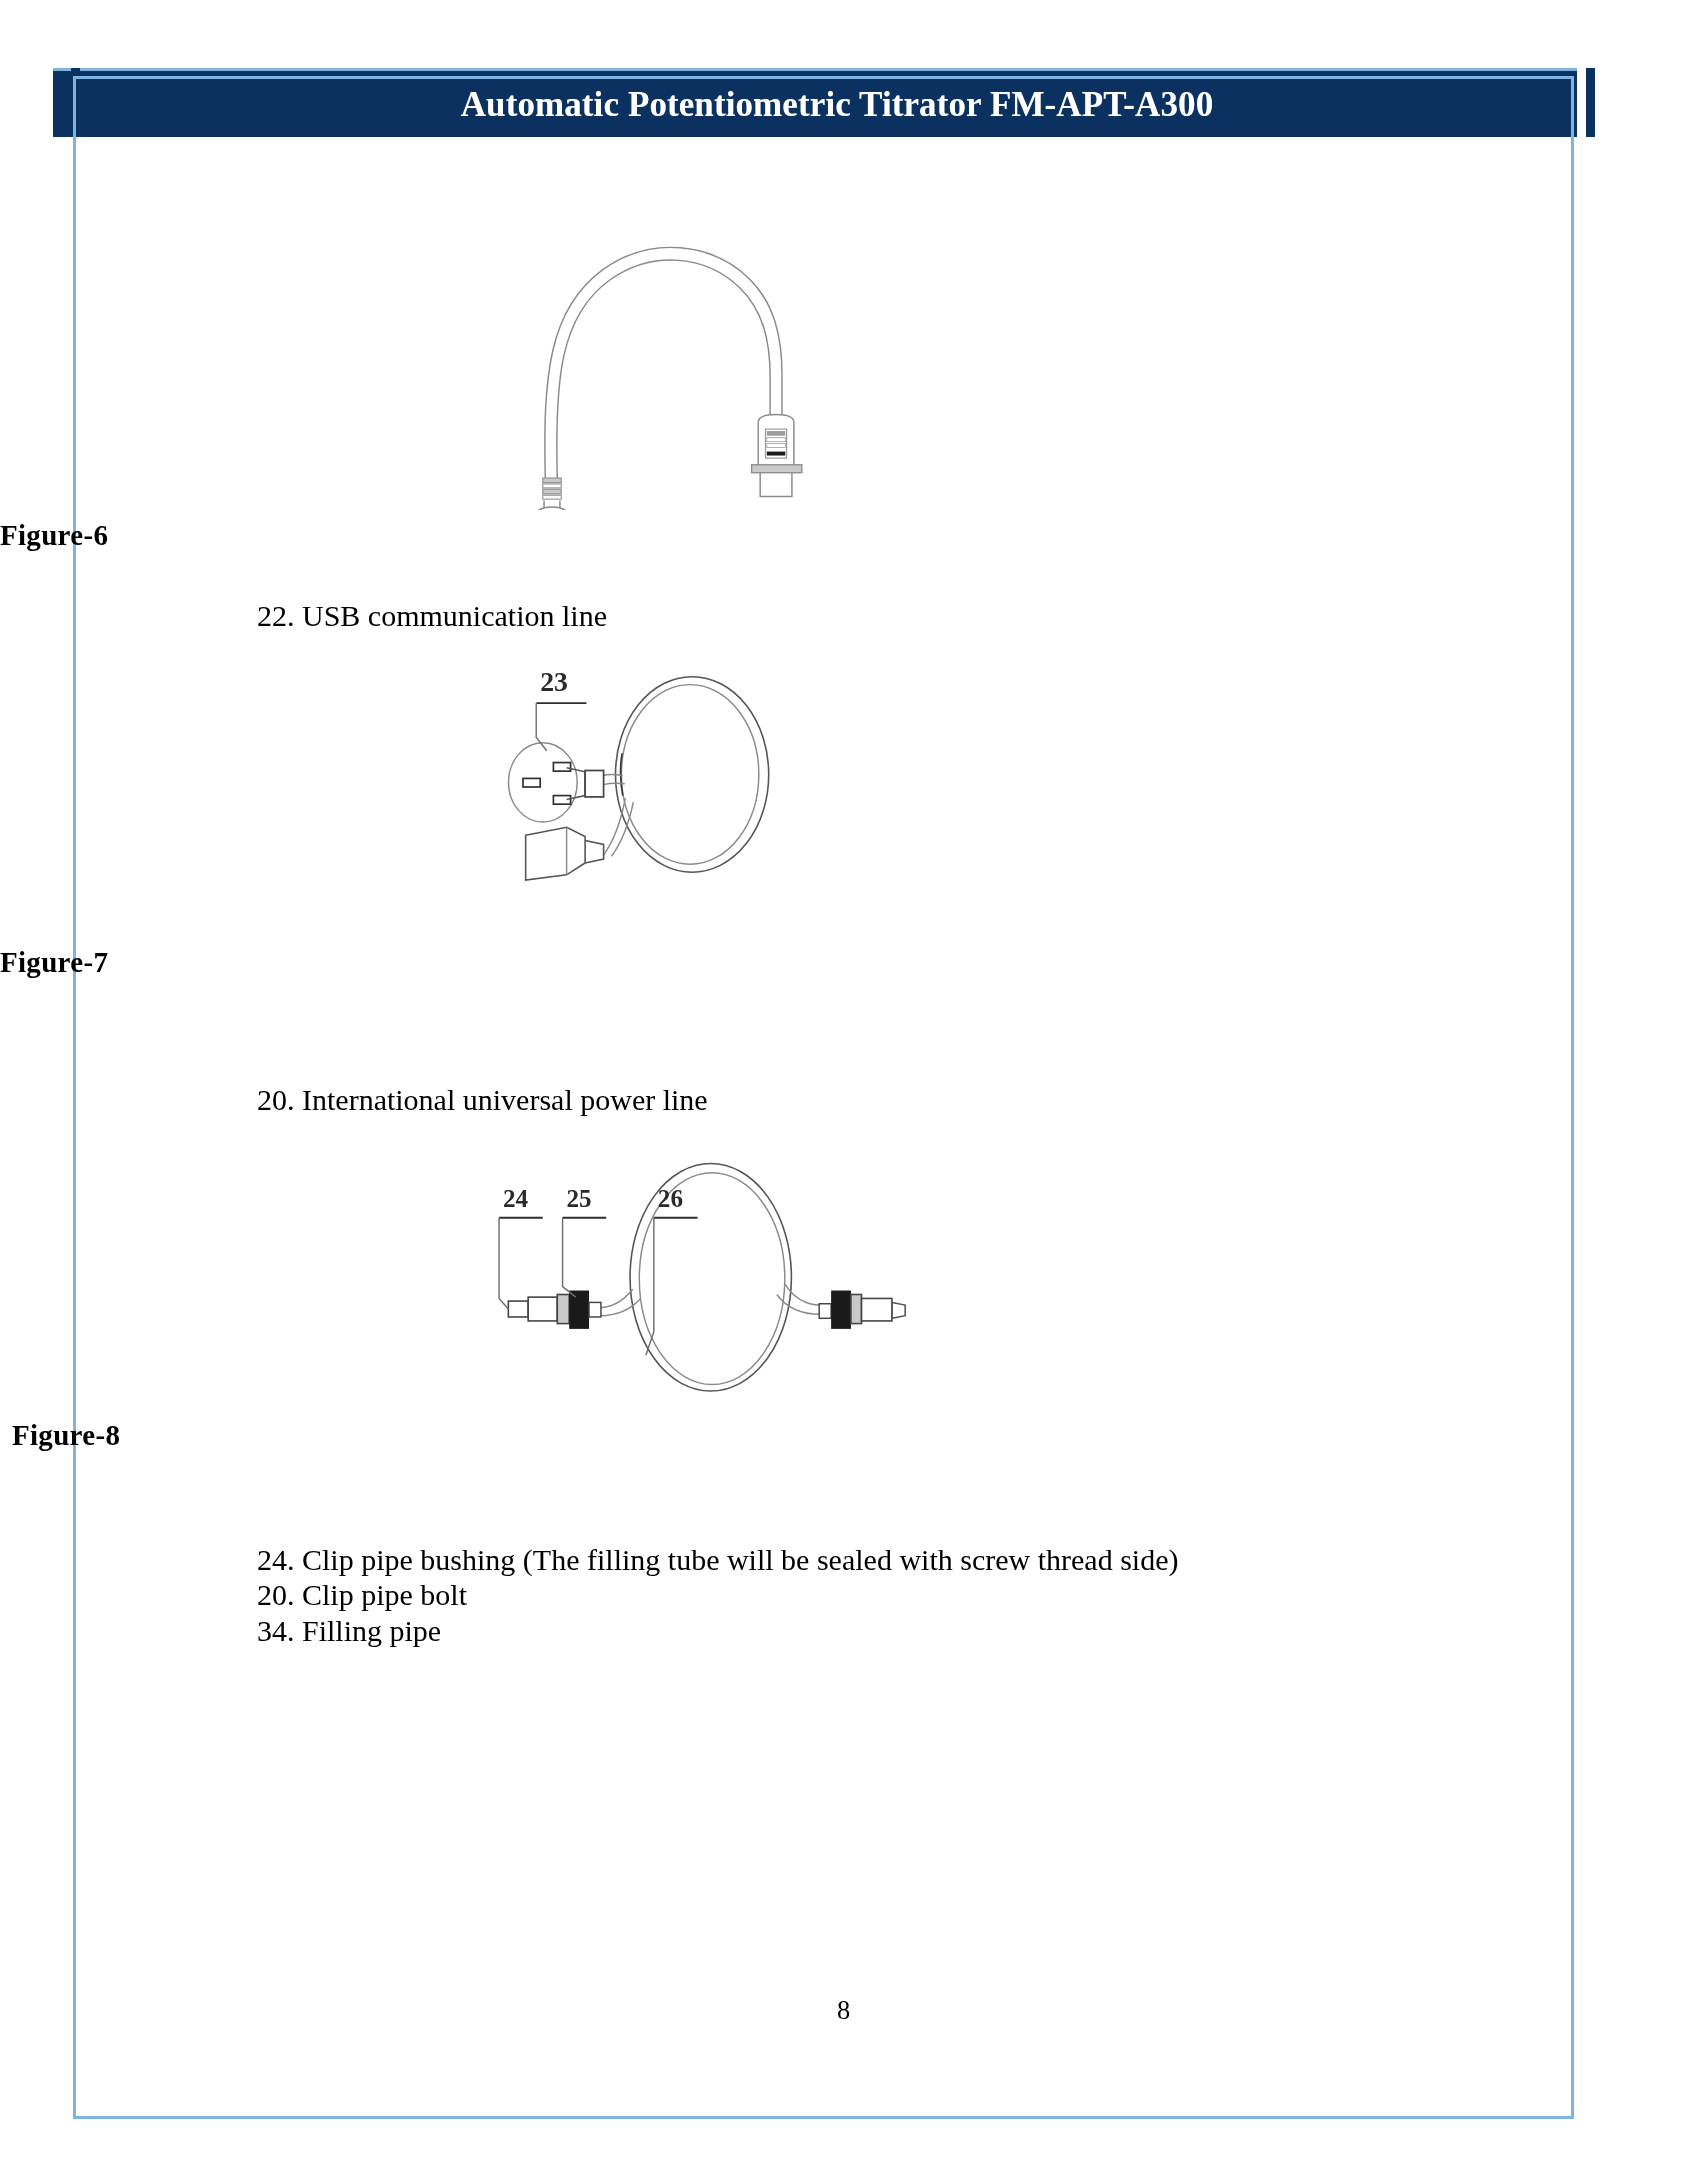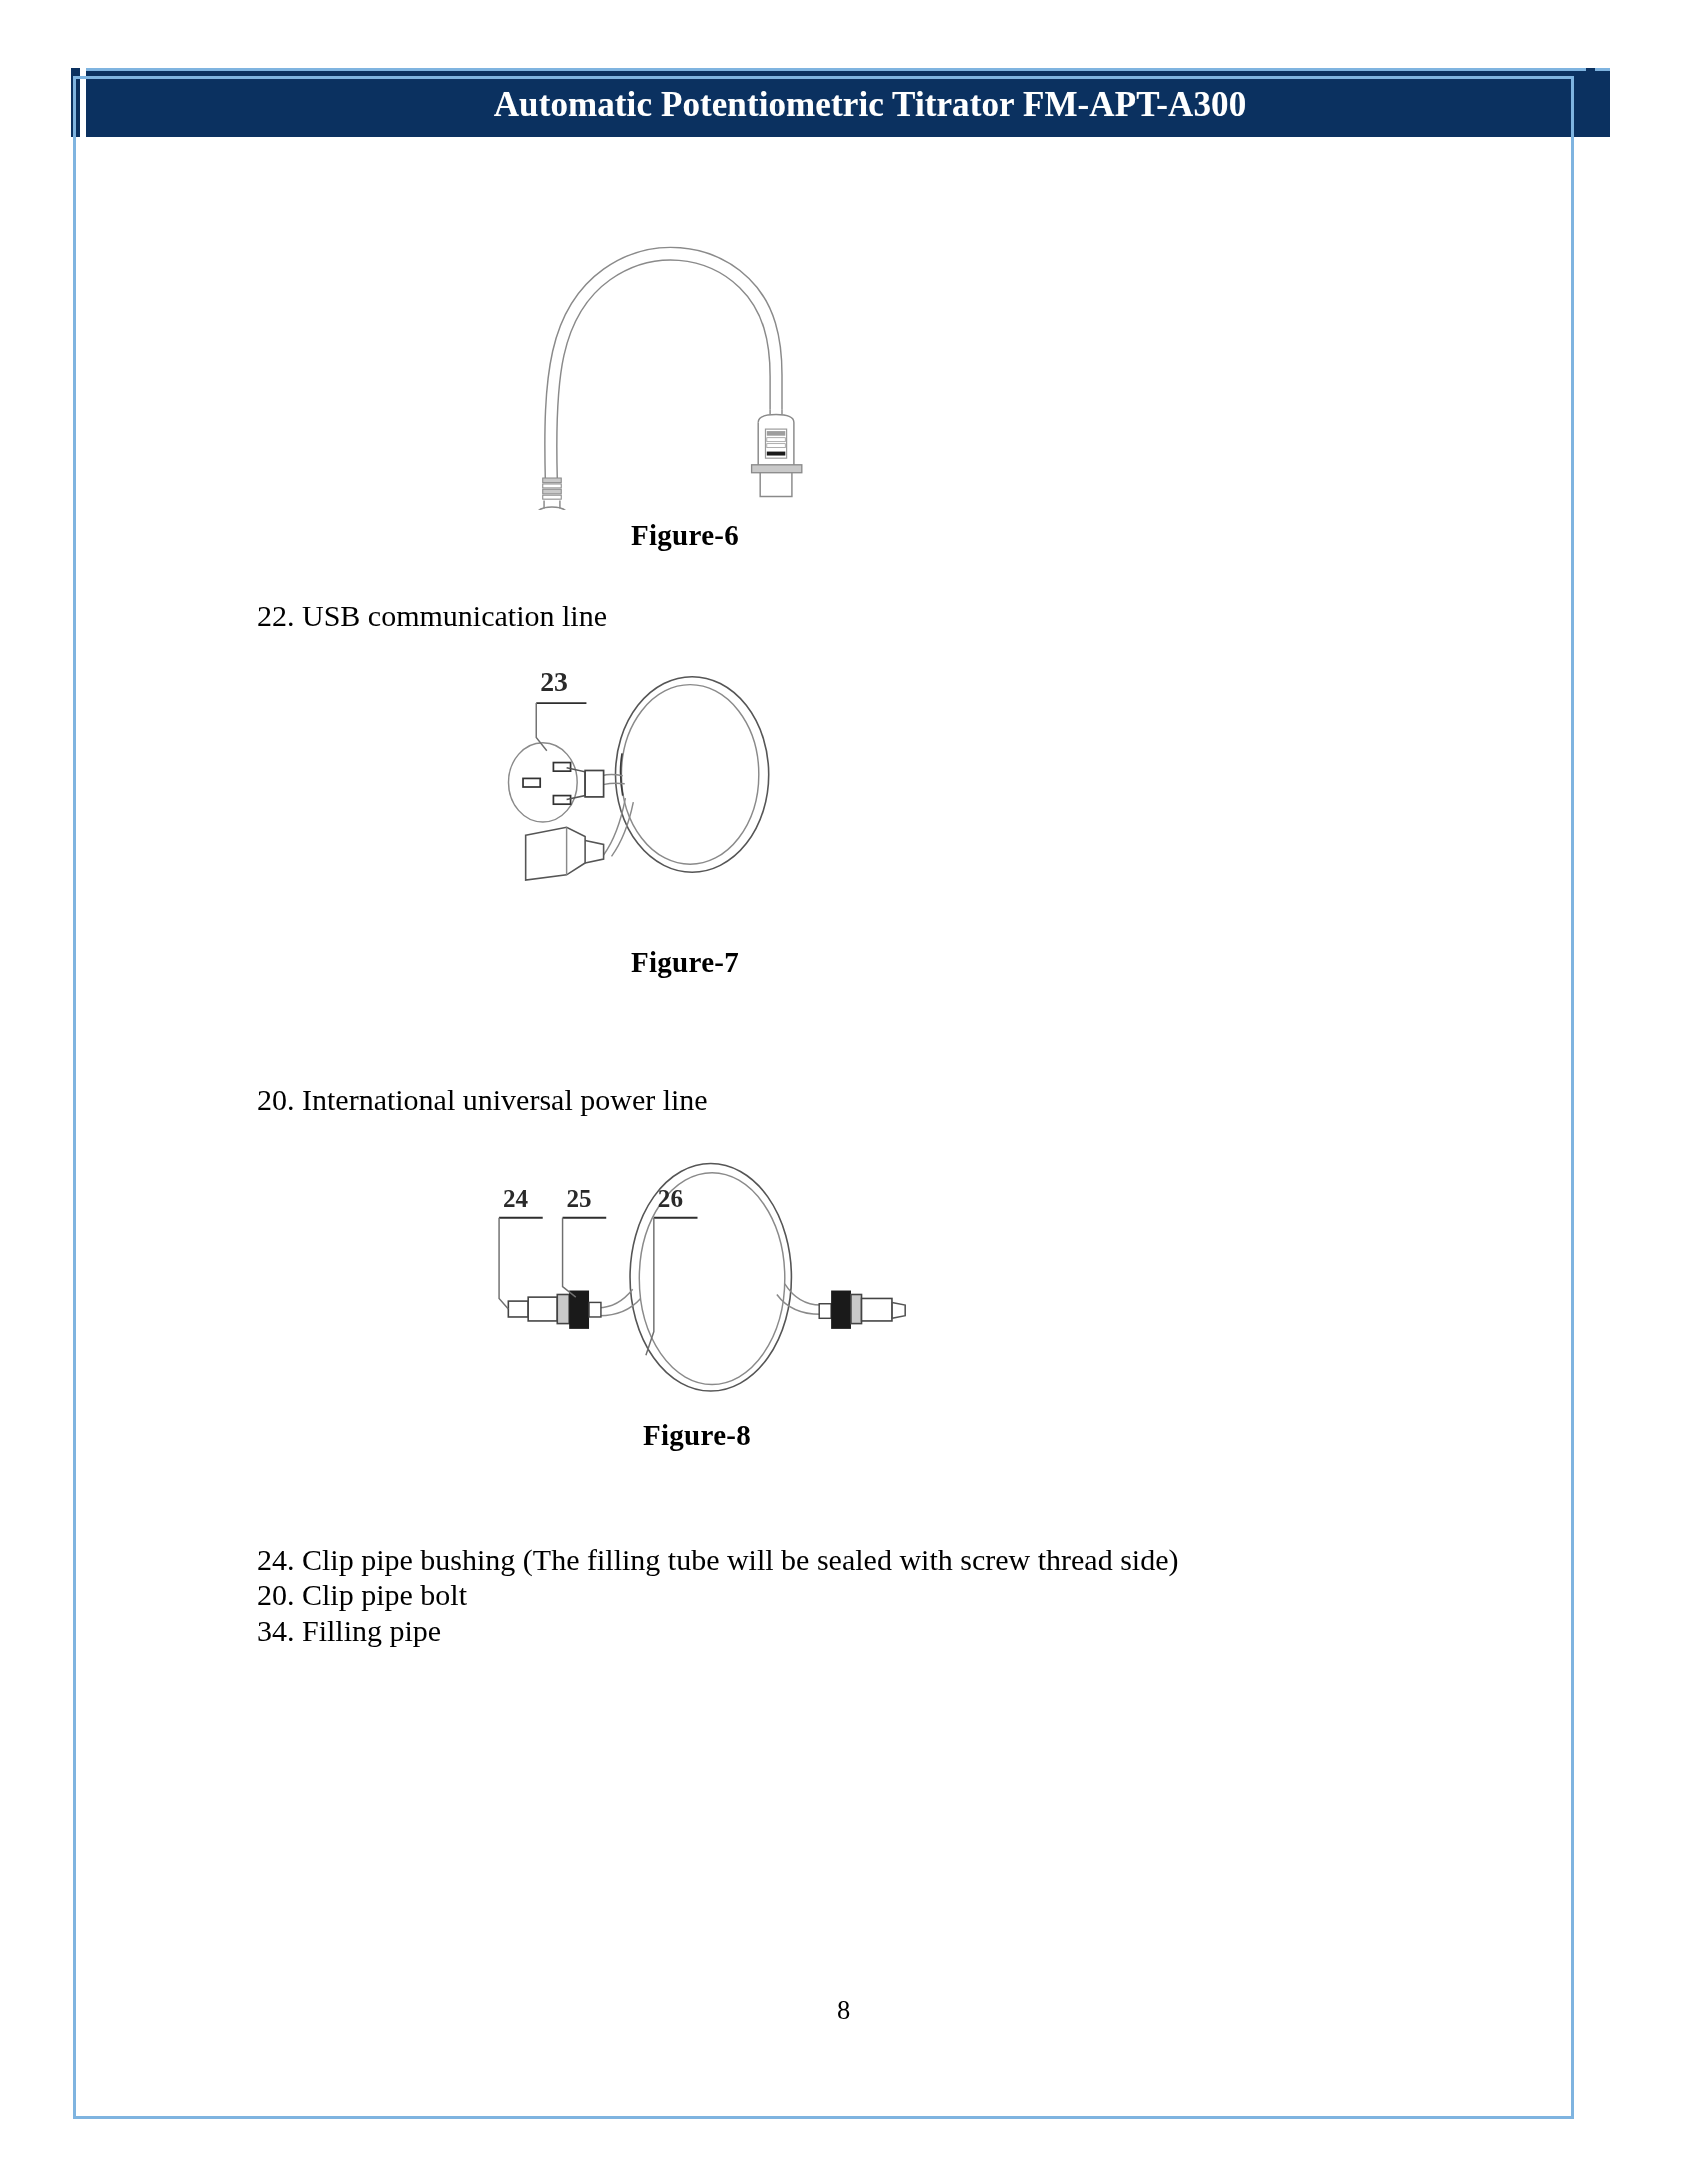--- a/index.html
+++ b/index.html
@@ -32,21 +32,21 @@
     width: 1501px;
     height: 2043px;
     border: 3.3px solid #7FB4E0;
     box-sizing: border-box;
     pointer-events: none;
   }
 
   
   #header-band {
     position: absolute;
-    left: 86px;
+    left: 53px;
     top: 68px;
     width: 1524px;
     height: 69px;
     background: #0B3160;
     border-top: 3.3px solid #7FB4E0;
     box-sizing: border-box;
     display: flex;
     align-items: center;
     justify-content: center;
     padding-left: 44px;
@@ -75,21 +75,20 @@
   #content {
     position: absolute;
     left: 0; top: 0;
     width: 1687px; height: 2183px;
   }
 
   .fig-wrap {
     position: absolute;
     left: 0;
     width: 1370px;
-    text-align: center;
   }
   .fig-caption {
     font-size: 29px;
     font-weight: bold;
     color: #000000;
     letter-spacing: 0.3px;
   }
   .body-line {
     position: absolute;
     left: 257px;

